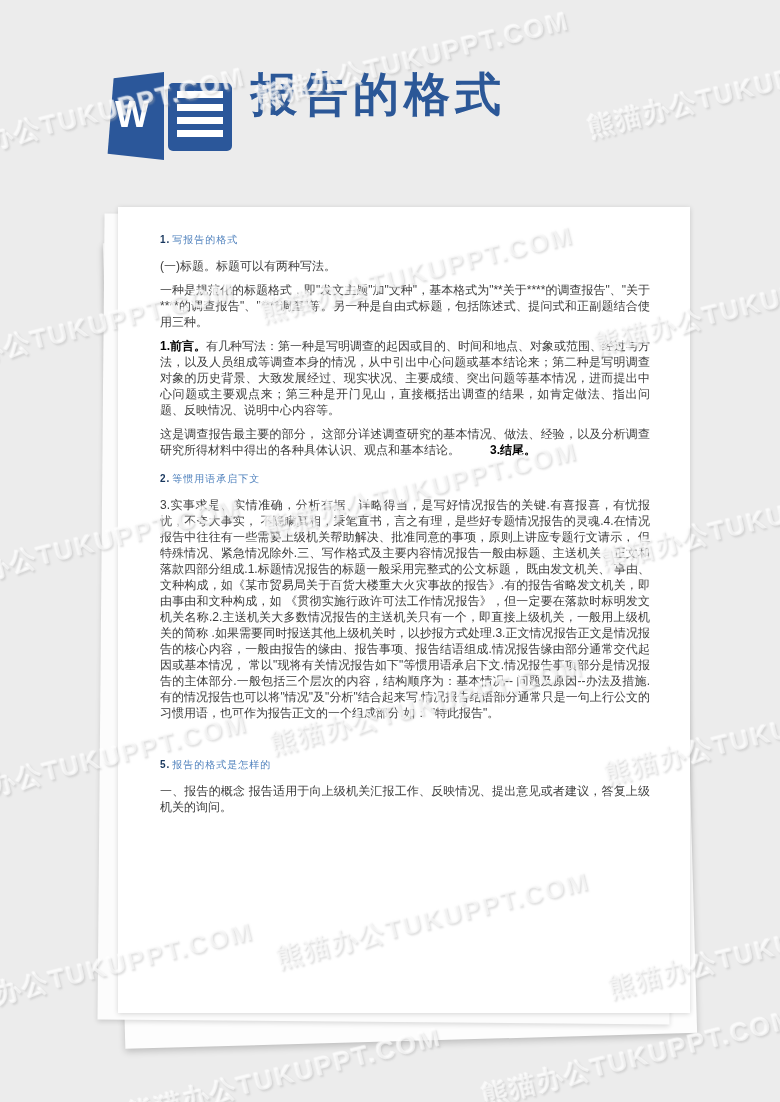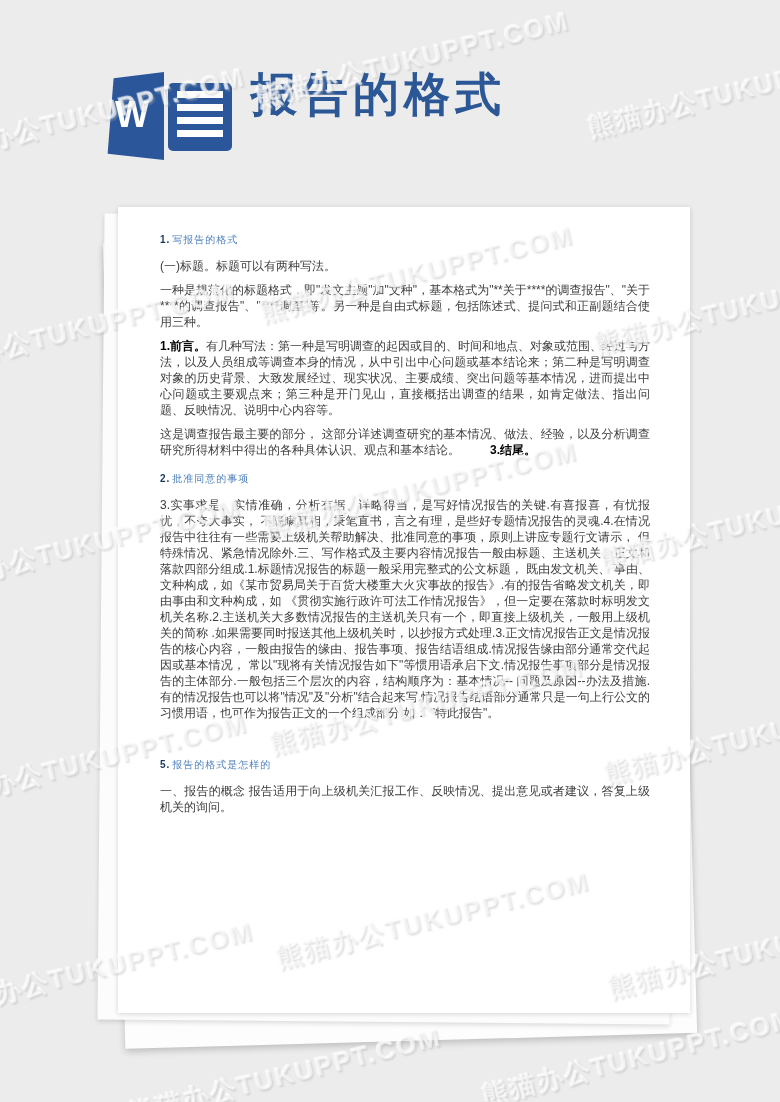--- a/index.html
+++ b/index.html
@@ -131,21 +131,21 @@
   <p>(一)标题。标题可以有两种写法。</p>
   <p>一种是规范化的标题格式，即"发文主题"加"文种"，基本格式为"**关于****的调查报告"、"关于****的调查报告"、"****调查"等。另一种是自由式标题，包括陈述式、提问式和正副题结合使用三种。</p>
 
   <p><span class="inline-b">1.前言。</span><span>有几种写法：第一种是写明调查的起因或目的、时间和地点、对象或范围、经过与方法，以及人员组成等调查本身的情况，从中引出中心问题或基本结论来；第二种是写明调查对象的历史背景、大致发展经过、现实状况、主要成绩、突出问题等基本情况，进而提出中心问题或主要观点来；第三种是开门见山，直接概括出调查的结果，如肯定做法、指出问题、反映情况、说明中心内容等。</span></p>
 
 
   <p><span>这是调查报告最主要的部分， 这部分详述调查研究的基本情况、做法、经验，以及分析调查研究所得材料中得出的各种具体认识、观点和基本结论。</span><span class="inline-b gap-left">3.结尾。</span></p>
 
 
   <div class="hd">
-    <span class="num">2.</span><span class="txt">批准同意的事项</span>
+    <span class="num">2.</span><span class="txt">等惯用语承启下文</span>
   </div>
 
   <p>3.实事求是、实情准确，分析有据、详略得当，是写好情况报告的关键.有喜报喜，有忧报忧，不夸大事实， 不隐瞒真相，秉笔直书，言之有理，是些好专题情况报告的灵魂.4.在情况报告中往往有一些需要上级机关帮助解决、批准同意的事项，原则上讲应专题行文请示， 但特殊情况、紧急情况除外.三、写作格式及主要内容情况报告一般由标题、主送机关、正文和落款四部分组成.1.标题情况报告的标题一般采用完整式的公文标题， 既由发文机关、 事由、文种构成，如《某市贸易局关于百货大楼重大火灾事故的报告》.有的报告省略发文机关，即由事由和文种构成，如 《贯彻实施行政许可法工作情况报告》，但一定要在落款时标明发文机关名称.2.主送机关大多数情况报告的主送机关只有一个，即直接上级机关，一般用上级机关的简称 .如果需要同时报送其他上级机关时，以抄报方式处理.3.正文情况报告正文是情况报告的核心内容，一般由报告的缘由、报告事项、报告结语组成.情况报告缘由部分通常交代起因或基本情况， 常以"现将有关情况报告如下"等惯用语承启下文.情况报告事项部分是情况报告的主体部分.一般包括三个层次的内容，结构顺序为：基本情况-- 问题及原因--办法及措施.有的情况报告也可以将"情况"及"分析"结合起来写.情况报告结语部分通常只是一句上行公文的习惯用语，也可作为报告正文的一个组成部分.如： "特此报告"。</p>
 
 
 
   <div class="hd mt-lg">
     <span class="num">5.</span><span class="txt">报告的格式是怎样的</span>
   </div>
 

